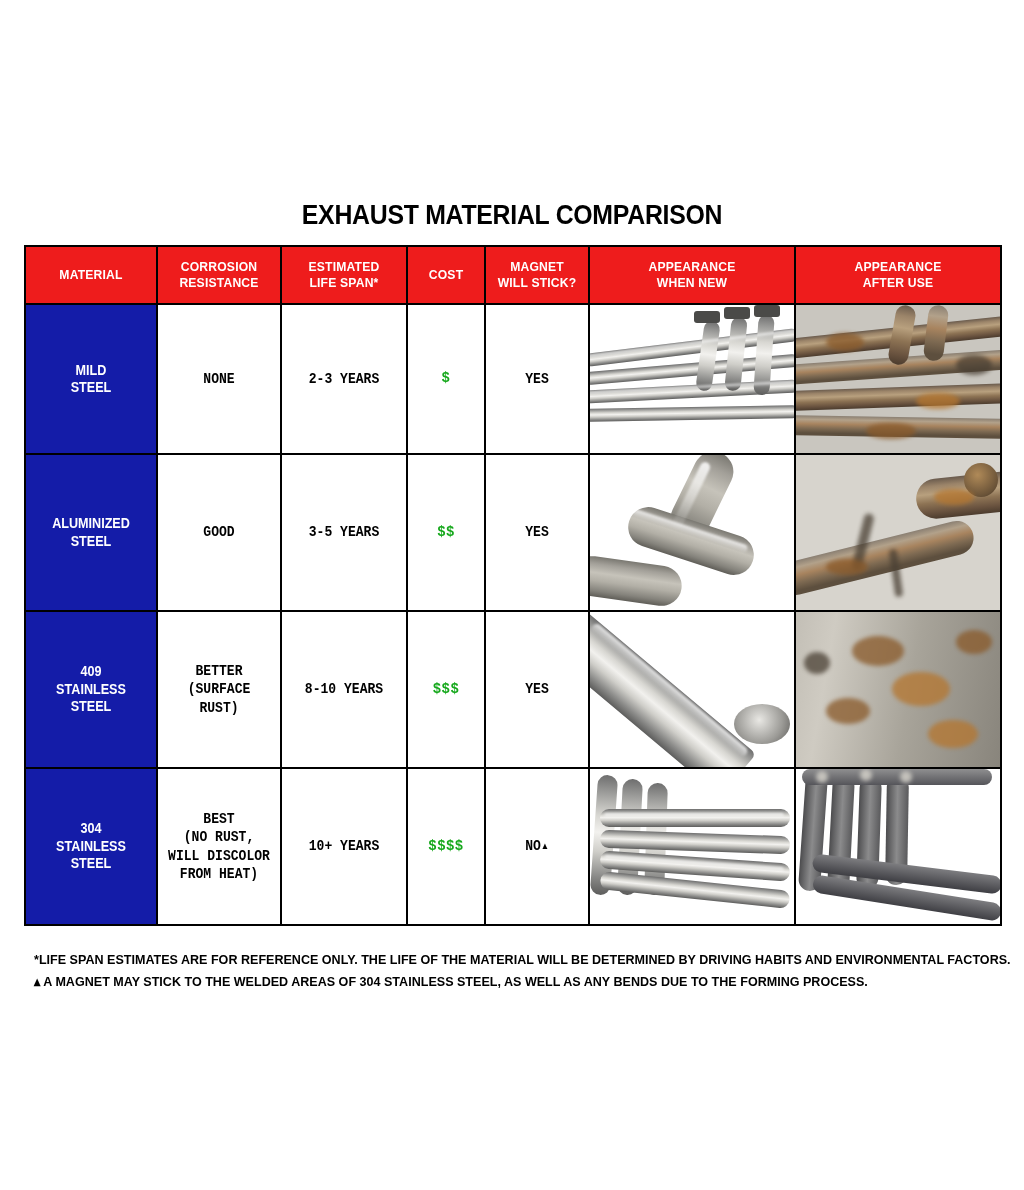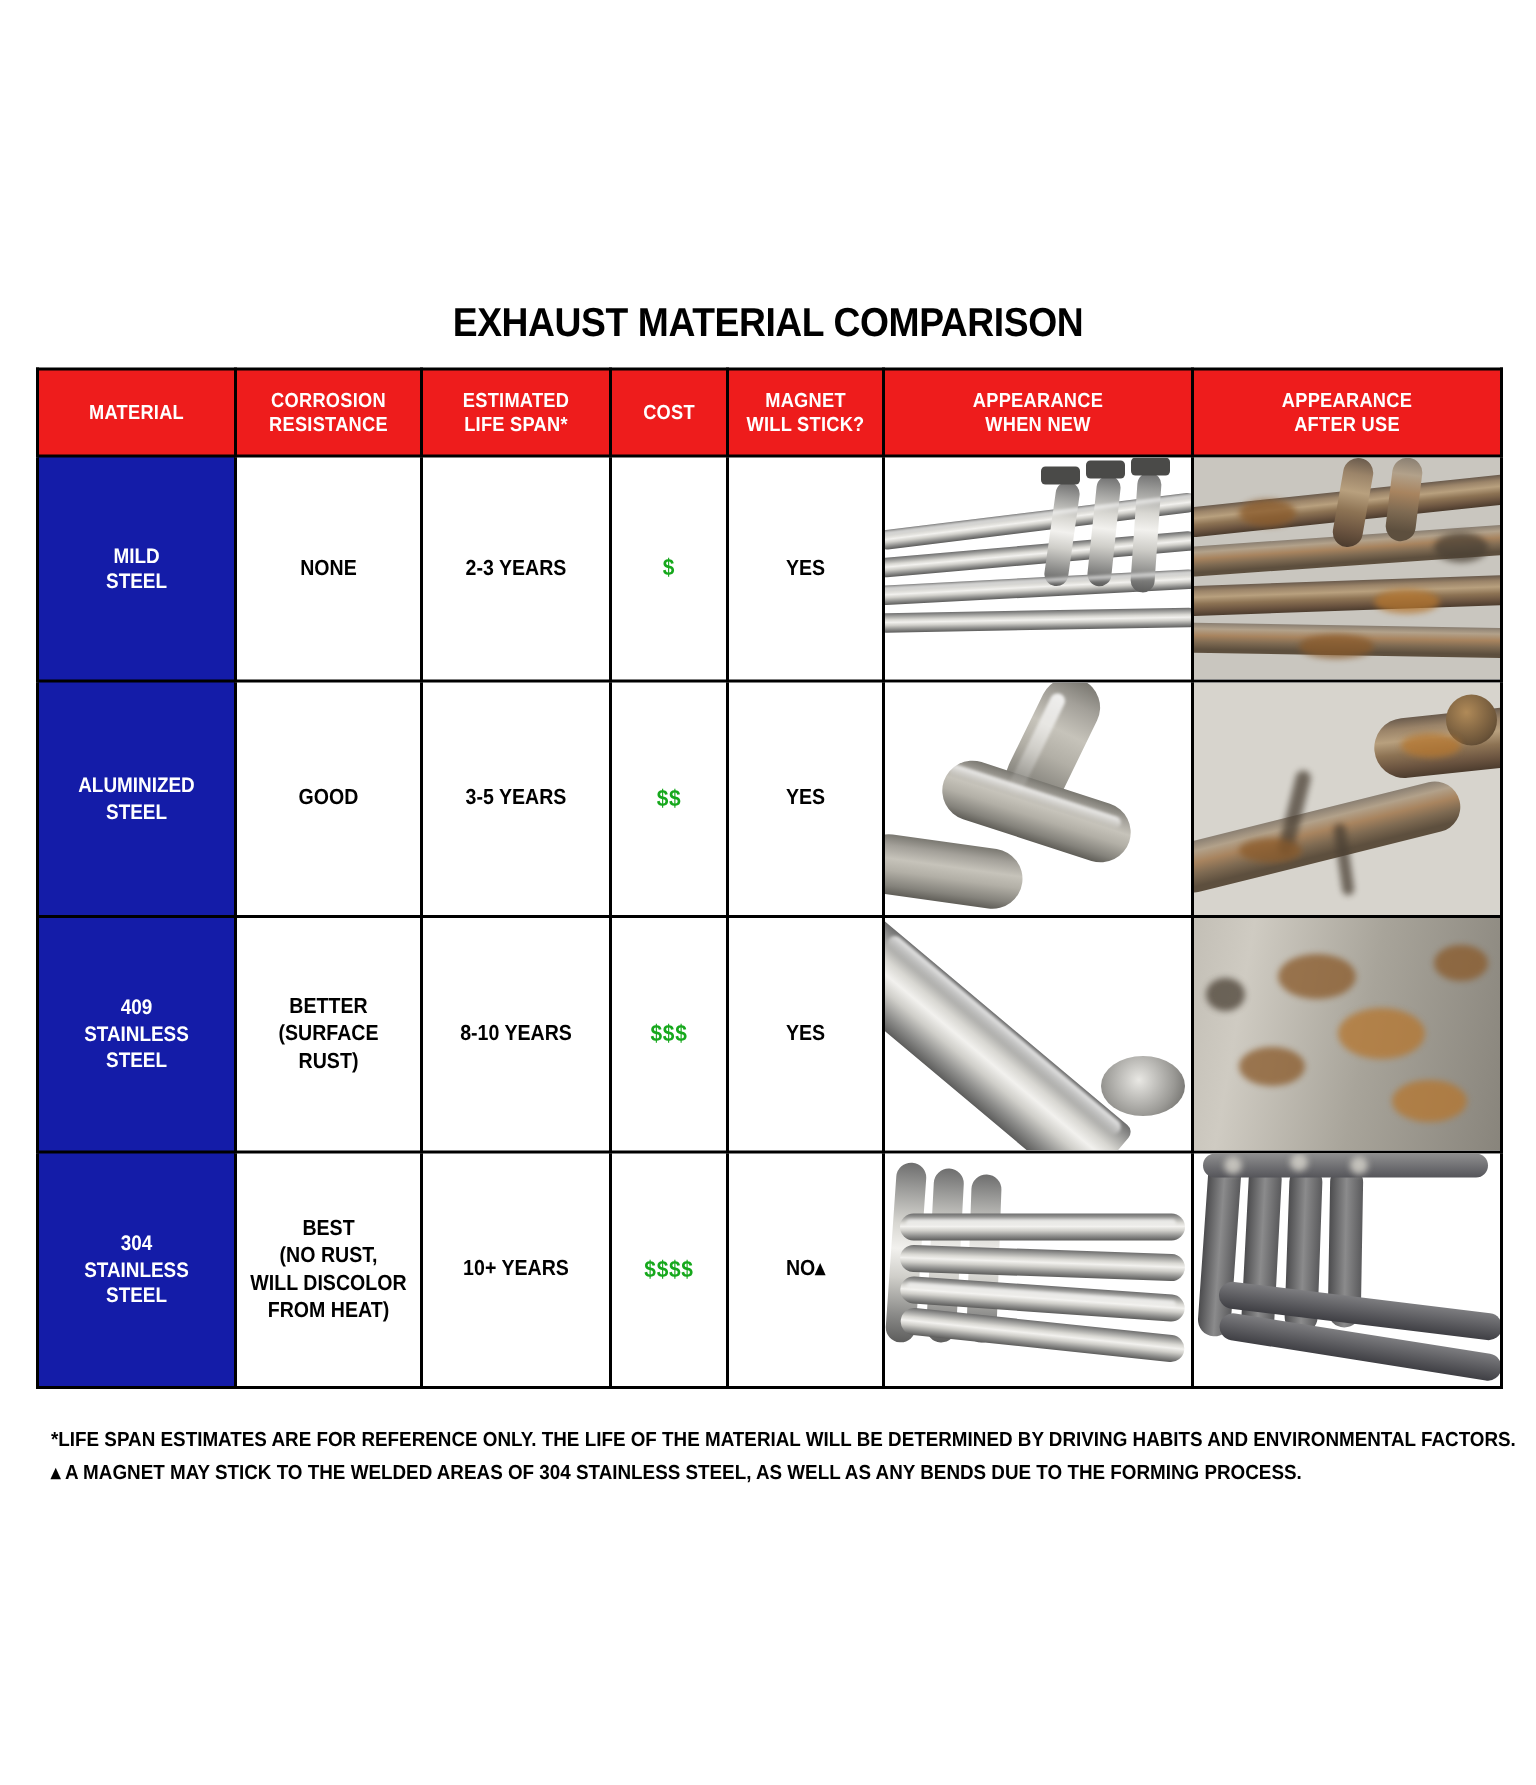--- a/index.html
+++ b/index.html
@@ -73,20 +73,21 @@
     display: block;
     transform: scaleX(0.9);
     white-space: pre-line;
   }
   td.txt {
     background: #ffffff;
     color: #000000;
     font-weight: bold;
     font-size: 14.5px;
     line-height: 1.25;
+    font-family: Liberation Mono, monospace;
   }
   td.txt span {
     display: block;
     transform: scaleX(0.9);
     white-space: pre-line;
   }
   td.cost span {
     color: #16a81c;
     font-size: 15.5px;
     letter-spacing: 0.5px;

